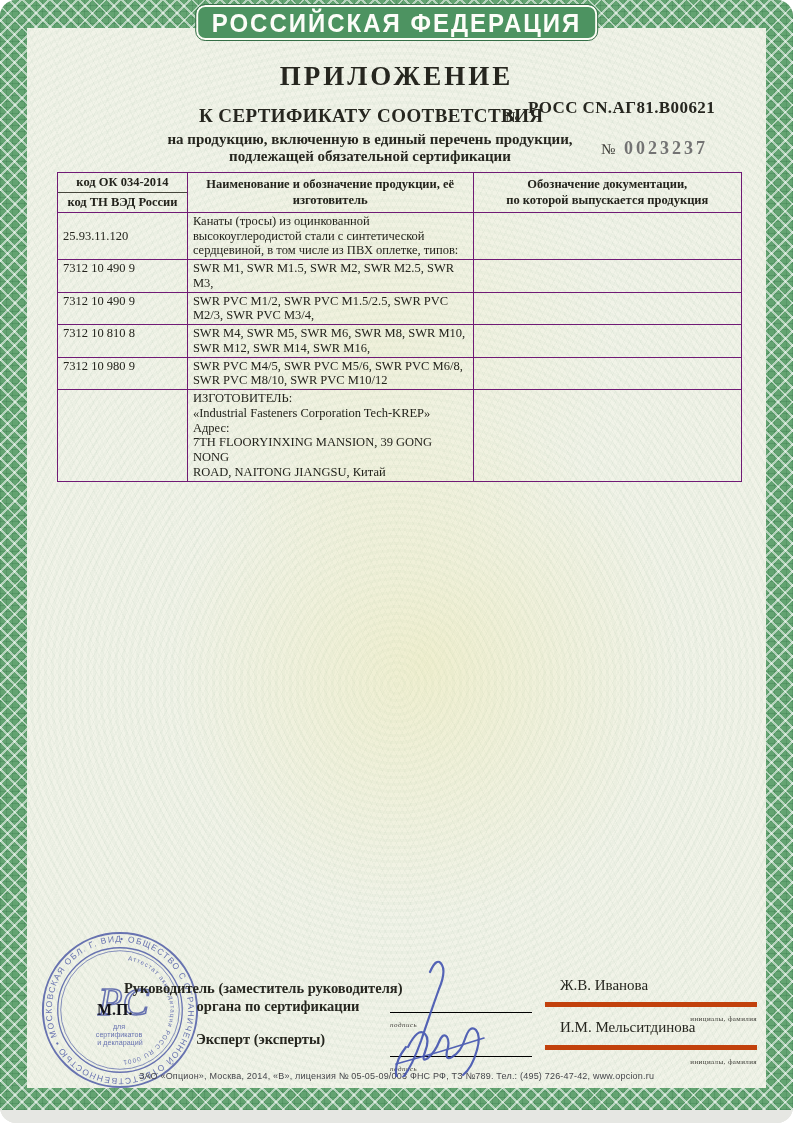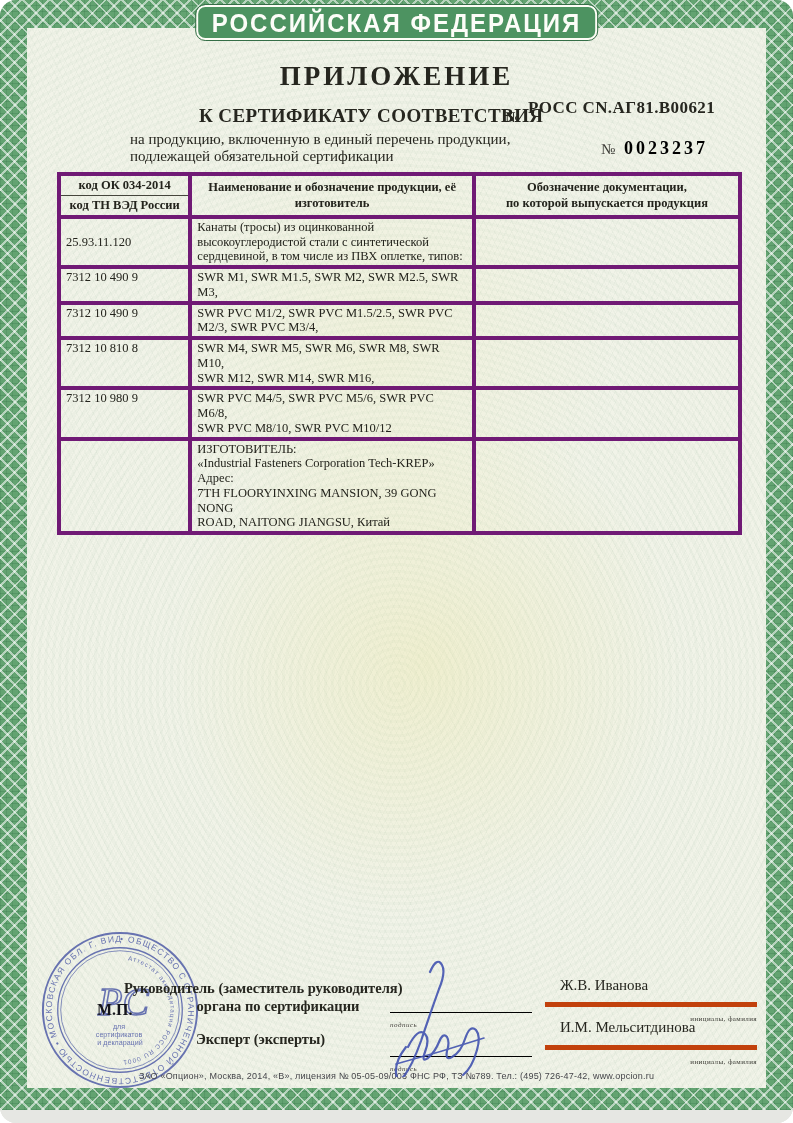--- a/index.html
+++ b/index.html
@@ -30,30 +30,30 @@
     display:flex;align-items:center;justify-content:center;z-index:5;}
   .banner span{font-family:"Liberation Sans", sans-serif;font-weight:700;color:#fcfdf8;
     font-size:24px;letter-spacing:2px;transform:scaleY(1.08);white-space:nowrap;padding:0 14px;}
 
   
   .title{position:absolute;left:0;top:61px;width:100%;text-align:center;
     font-size:27px;font-weight:700;letter-spacing:3px;}
   .certline-label{position:absolute;left:199px;top:105px;font-size:19px;font-weight:700;letter-spacing:.4px;}
   .certline-no{position:absolute;left:505px;top:109px;font-size:15px;font-weight:700;}
   .cert-number{position:absolute;left:528px;top:98px;font-size:17px;font-weight:700;letter-spacing:.4px;}
-  .subtitle{position:absolute;left:130px;top:131px;width:480px;text-align:left;
-    font-size:15px;font-weight:400;line-height:1.16;white-space:pre-line;}
+  .subtitle{position:absolute;left:130px;top:131px;width:480px;text-align:center;
+    font-size:15px;font-weight:700;line-height:1.16;white-space:pre-line;}
   .blank-no{position:absolute;left:601px;top:141px;font-size:15px;color:#3a3a35;}
   .blank-number{position:absolute;left:624px;top:138px;font-size:18px;font-weight:700;
-    letter-spacing:3px;color:#000000;}
+    letter-spacing:3px;color:#737373;}
 
   
   table.cert{position:absolute;left:57px;top:172px;width:685px;border-collapse:collapse;
     font-size:12.5px;line-height:1.18;color:#23231c;}
-  table.cert td, table.cert th{border:4px solid #701a75;padding:1px 5px;vertical-align:top;
+  table.cert td, table.cert th{border:1px solid #701a75;padding:1px 5px;vertical-align:top;
     font-weight:400;text-align:left;}
   table.cert th{font-weight:700;text-align:center;vertical-align:middle;padding:0;}
   .th-inner{padding:1px 4px;white-space:pre-line;line-height:1.3;}
   .th-split div{padding:1px 4px;line-height:1.35;}
   .th-split div:first-child{border-bottom:1px solid #45453c;}
   td.code{vertical-align:bottom;padding-bottom:2px;width:120px;}
   tr.r-first td.code{vertical-align:middle;}
   td.name{width:278px;white-space:pre-line;}
   td.docs{width:261px;}
   tr.r-first{height:40px;} tr.r-mid{height:29px;}

